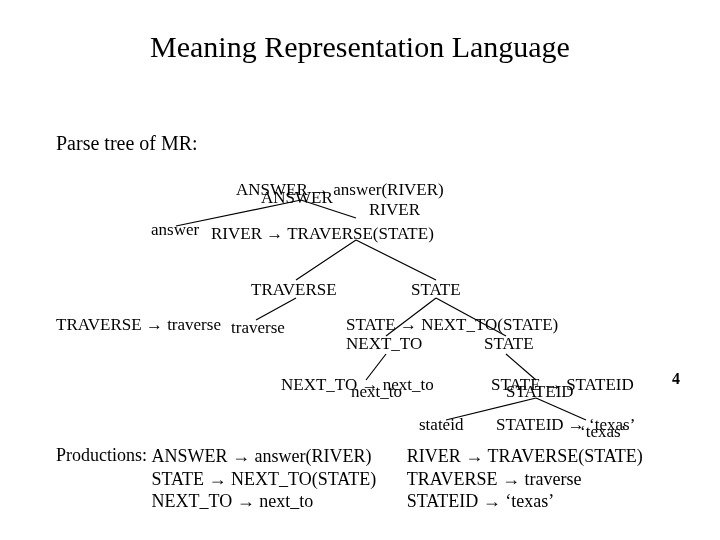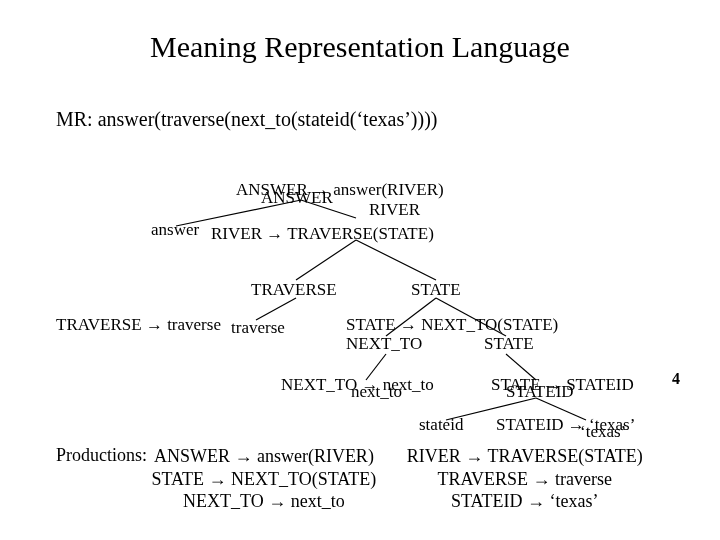--- a/index.html
+++ b/index.html
@@ -60,21 +60,20 @@
   }
   .tree svg line {
     stroke: #000;
     stroke-width: 1.2;
   }
   .productions {
     position: absolute;
     top: 445px;
     left: 56px;
     font-size: 18px;
-    text-align: center;
   }
   .productions .lead {
     display: inline;
   }
   .productions .grid {
     display: inline-block;
     vertical-align: top;
   }
   .productions .grid2 {
     display: inline-block;
@@ -90,21 +89,21 @@
     font-weight: bold;
   }
 </style>
 </head>
 <body>
 
 <div class="slide">
 
   <div class="title">Meaning Representation Language</div>
 
-  <div class="mr-line">MR: answer(traverse(next_to(stateid(‘texas’))))</div>
+  <div class="parse-line">Parse tree of MR:</div>
 
   <div class="tree">
     <svg>
 
       <line x1="245" y1="40" x2="120" y2="66"></line>
       <line x1="245" y1="40" x2="300" y2="58"></line>
 
       <line x1="300" y1="80" x2="240" y2="120"></line>
       <line x1="300" y1="80" x2="380" y2="120"></line>
 

